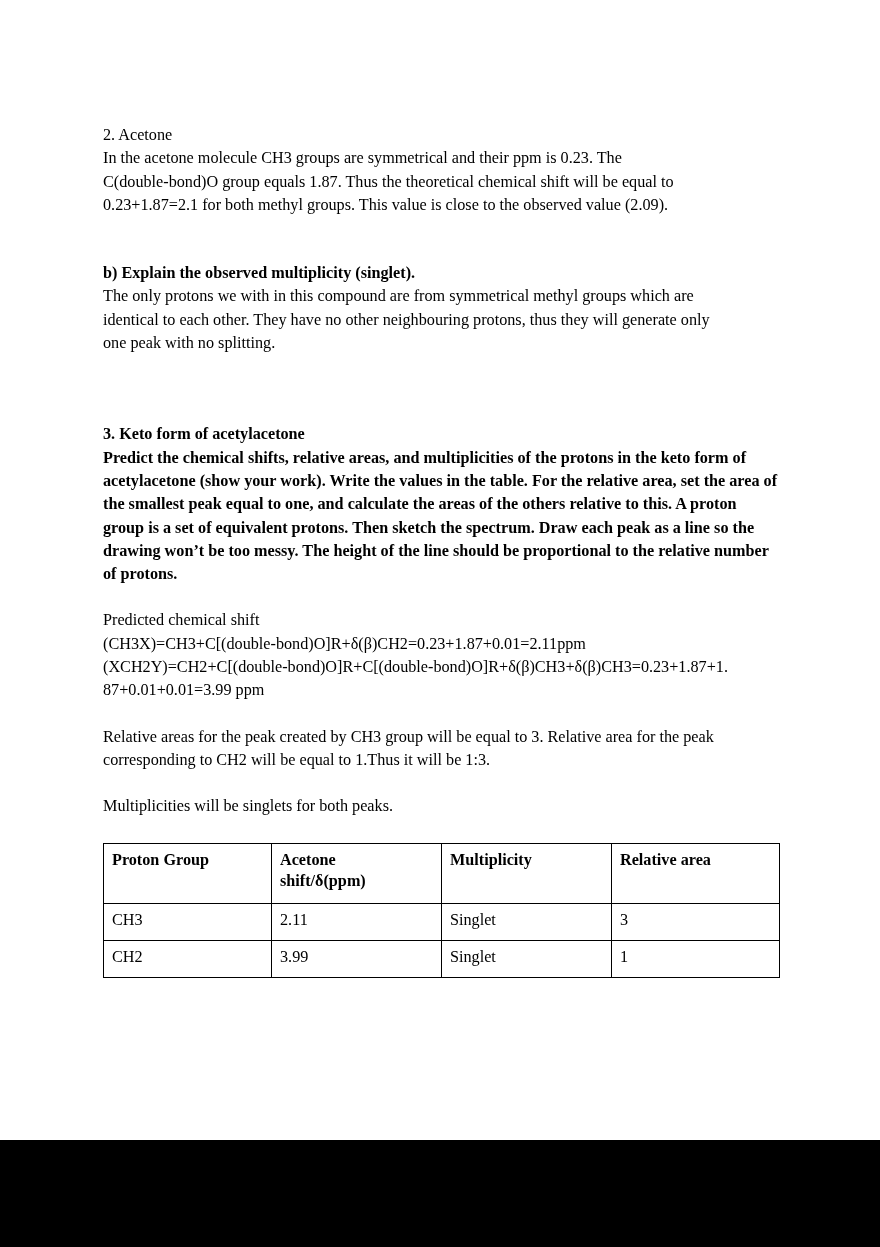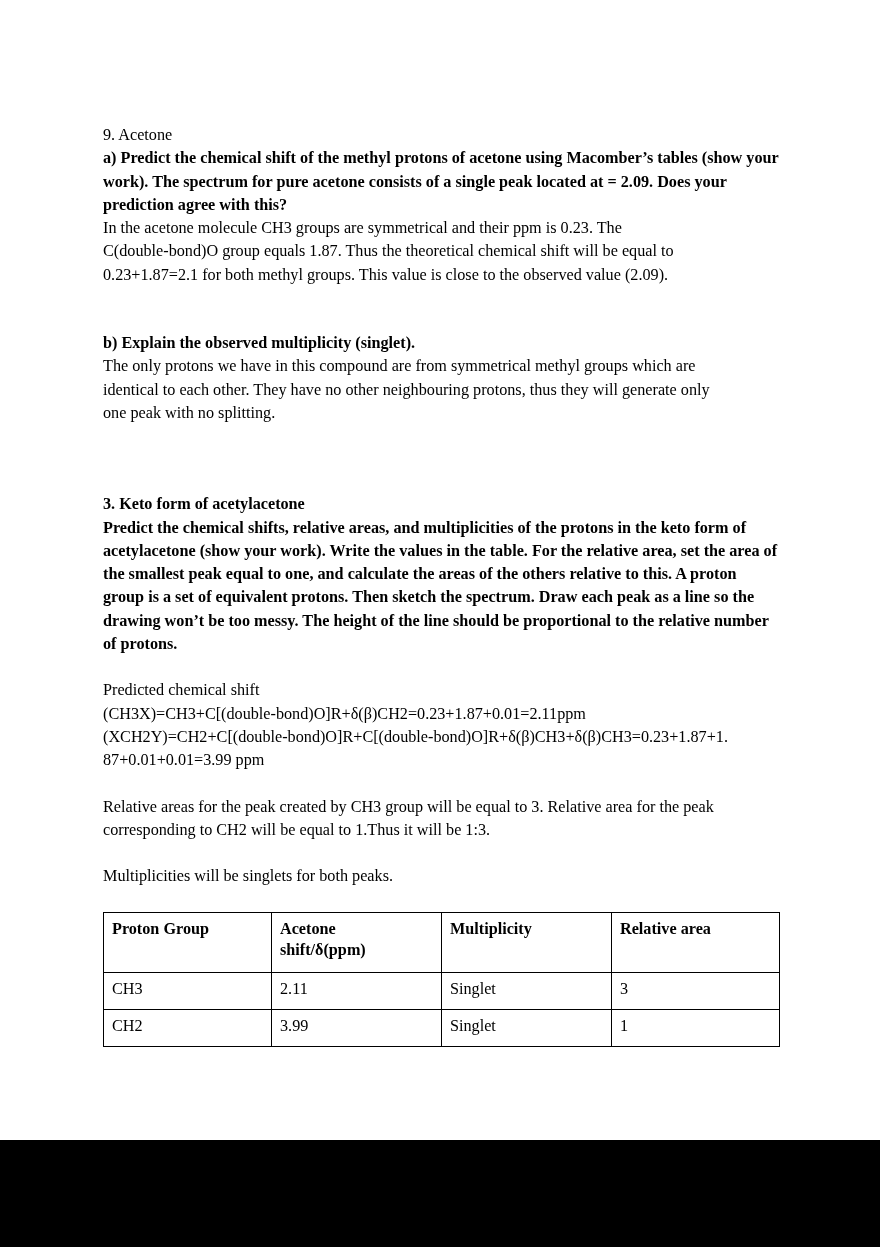--- a/index.html
+++ b/index.html
@@ -74,30 +74,29 @@
   col.c2 { width: 170px; }
   col.c3 { width: 170px; }
   col.c4 { width: 168px; }
 </style>
 </head>
 <body>
 
 <div class="page">
   <div class="content">
 
-    <p>9. Acetone</p>
-    <p class="bold">a) Predict the chemical shift of the methyl protons of acetone using Macomber’s tables (show your work). The spectrum for pure acetone consists of a single peak located at  = 2.09. Does your prediction agree with this?</p>
+    <p>2. Acetone</p>
     <p> In the acetone molecule CH3 groups are symmetrical and their ppm is 0.23. The</p>
     <p>C(double-bond)O group equals 1.87. Thus the theoretical chemical shift will be equal to</p>
     <p>0.23+1.87=2.1 for both methyl groups. This value is close to the observed value (2.09).</p>
 
     <div class="gap-xl"></div>
 
     <p class="bold">b) Explain the observed multiplicity (singlet).</p>
-    <p>The only protons we have in this compound are from symmetrical methyl groups which are</p>
+    <p>The only protons we with in this compound are from symmetrical methyl groups which are</p>
     <p>identical to each other. They have no other neighbouring protons, thus they will generate only</p>
     <p>one peak with no splitting.</p>
 
     <div class="gap-xl"></div>
     <div class="gap-md"></div>
 
     <p class="bold">3. Keto form of acetylacetone</p>
     <p class="bold">Predict the chemical shifts, relative areas, and multiplicities of the protons in the keto form of acetylacetone (show your work). Write the values in the table. For the relative area, set the area of the smallest peak equal to one, and calculate the areas of the others relative to this. A proton group is a set of equivalent protons. Then sketch the spectrum. Draw each peak as a line so the drawing won’t be too messy. The height of the line should be proportional to the relative number of protons.</p>
 
     <div class="gap-md"></div>

